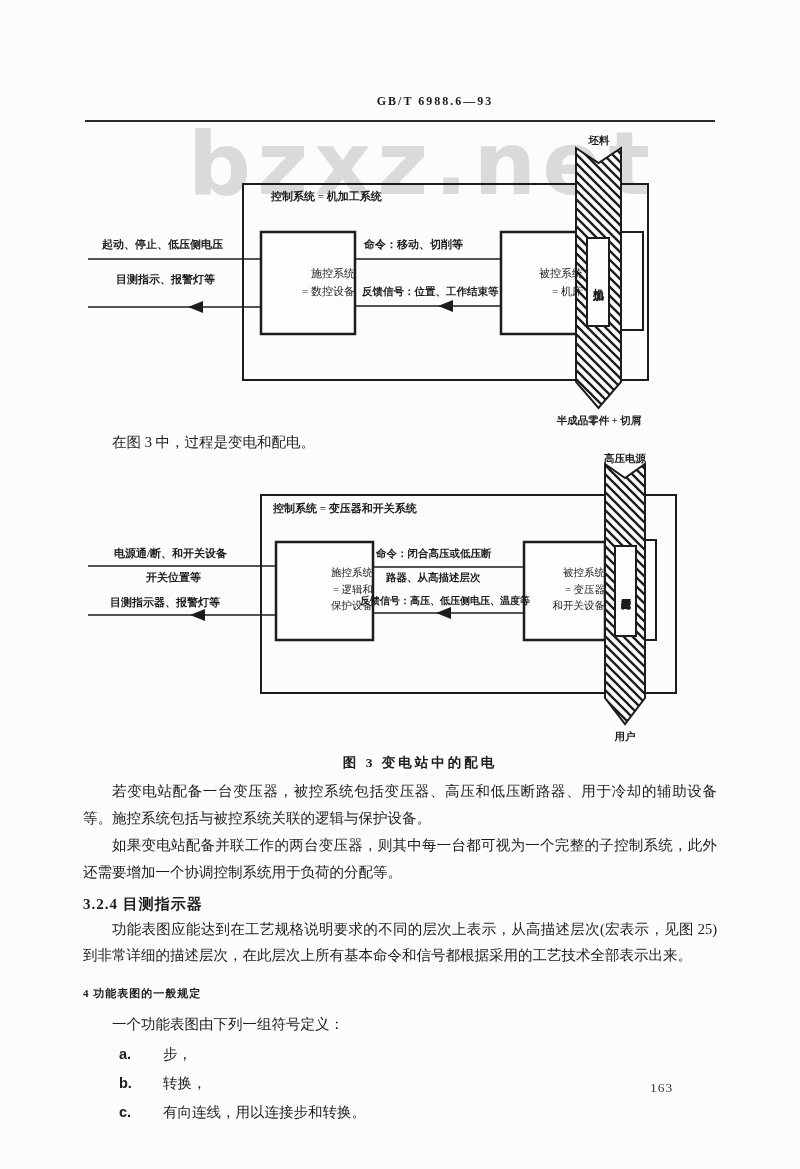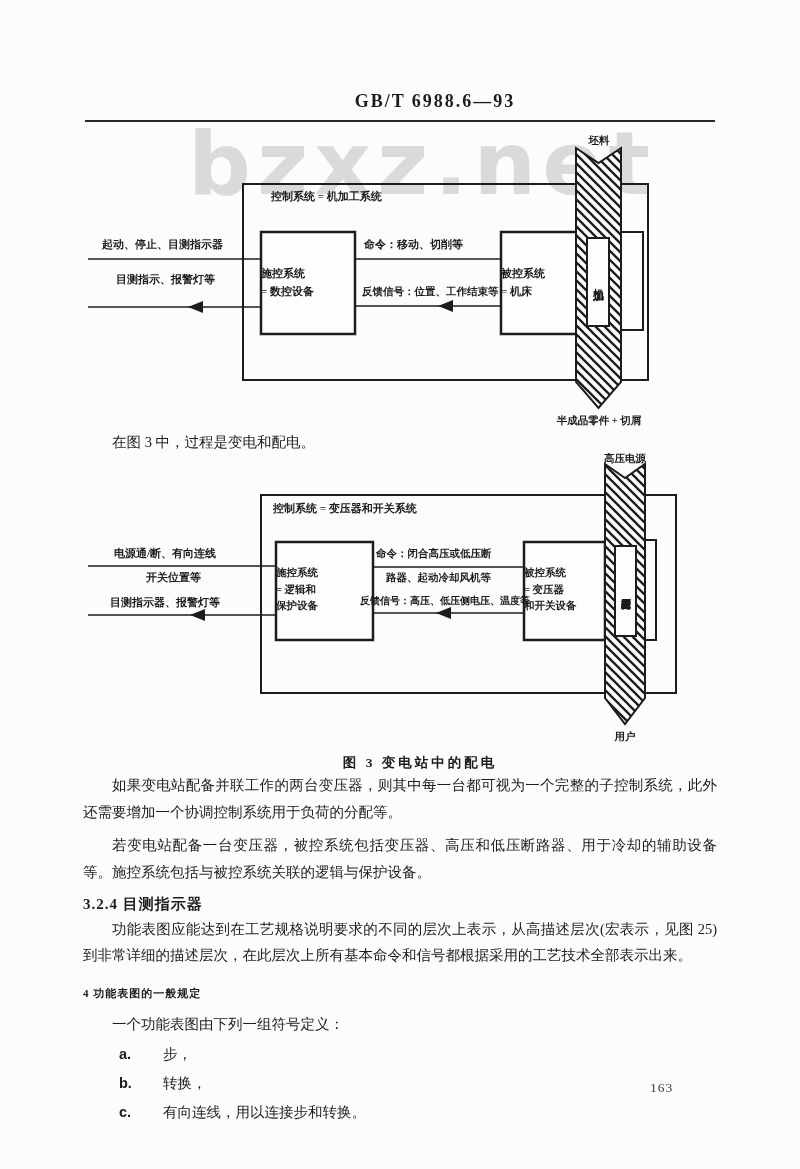--- a/index.html
+++ b/index.html
@@ -1,31 +1,31 @@
 <!DOCTYPE html>
 <html><head>
 <meta charset="utf-8">
 <style>
   html,body{margin:0;padding:0;background:#e8e8e8;}
   .page{position:relative;width:800px;height:1169px;background:#fcfcfc;overflow:hidden;
         font-family:"Liberation Serif","DejaVu Serif",serif;color:#1c1c1c;}
-  .header{padding:90px 0 0 70px;text-align:center;font-size:18px;font-weight:700;
+  .header{padding:90px 0 0 70px;text-align:center;font-size:12px;font-weight:700;
           letter-spacing:2px;line-height:22px;}
   .rule{margin:8px 85px 0 85px;border-top:2px solid #2a2a2a;height:0;}
   .watermark{position:absolute;left:188px;top:112px;z-index:0;
              font-family:"DejaVu Sans",sans-serif;font-weight:700;font-size:88px;
              letter-spacing:6px;color:#dadada;user-select:none;}
   .figwrap{position:relative;margin-left:88px;z-index:1;}
   .figwrap svg{position:absolute;left:0;top:0;}
   #fig2{width:662px;height:296px;margin-top:12px;}
   #fig3{width:662px;height:300px;margin-top:0;}
   .dlabel{position:absolute;white-space:nowrap;font-weight:700;font-size:11px;line-height:13px;}
   .dlabel.small{font-size:10.5px;}
   .dlabel.tiny{font-size:10px;}
-  .boxlabel{position:absolute;text-align:left;white-space:pre-line;font-weight:700;
+  .boxlabel{position:absolute;text-align:right;white-space:pre-line;font-weight:400;
             font-size:11px;line-height:1.65;}
   .boxlabel.small{font-size:10.5px;line-height:1.55;}
   .vlabel{position:absolute;display:flex;align-items:center;justify-content:center;
           writing-mode:vertical-rl;text-orientation:upright;font-weight:700;font-size:11px;
           letter-spacing:2px;}
   .vlabel.tiny{font-size:10px;letter-spacing:0;}
   .clabel{position:absolute;text-align:center;font-weight:700;font-size:10.5px;white-space:nowrap;}
   .caption{margin:2px 0 0 0;padding-left:40px;text-align:center;font-size:13.5px;
            font-weight:700;letter-spacing:3px;line-height:18px;}
   .para{margin:4px 83px 0 83px;font-size:14.5px;line-height:1.85;text-indent:2em;
@@ -63,21 +63,21 @@
       <line x1="267" y1="172" x2="413" y2="172" stroke="#1c1c1c" stroke-width="1.6"></line>
       <polygon points="350,172 365,166 365,178" fill="#1c1c1c"></polygon>
       <rect x="493" y="98" width="62" height="98" fill="#fdfdfd" stroke="#1c1c1c" stroke-width="2"></rect>
       <rect x="173" y="98" width="94" height="102" fill="#fdfdfd" stroke="#1c1c1c" stroke-width="2.5"></rect>
       <rect x="413" y="98" width="82" height="102" fill="#fdfdfd" stroke="#1c1c1c" stroke-width="2.5"></rect>
       <path d="M488,14 L510.5,29 L533,14 L533,248 L510.5,274 L488,248 Z" fill="url(#hatchA)" stroke="#1c1c1c" stroke-width="2"></path>
       <rect x="499" y="104" width="22" height="88" fill="#fdfdfd" stroke="#1c1c1c" stroke-width="2"></rect>
     </svg>
     <span class="clabel" style="left:478px;top:0;width:66px;">坯料</span>
     <span class="dlabel" style="left:183px;top:56px;">控制系统 = 机加工系统</span>
-    <span class="dlabel" style="left:14px;top:104px;">起动、停止、目测指示器</span>
+    <span class="dlabel" style="left:14px;top:104px;">起动、停止、低压侧电压</span>
     <span class="dlabel" style="left:28px;top:139px;">目测指示、报警灯等</span>
     <span class="dlabel" style="left:276px;top:104px;">命令：移动、切削等</span>
     <span class="dlabel small" style="left:274px;top:151px;">反馈信号：位置、工作结束等</span>
     <span class="boxlabel" style="left:173px;top:130px;width:94px;">施控系统
 = 数控设备</span>
     <span class="boxlabel" style="left:413px;top:130px;width:82px;">被控系统
 = 机床</span>
     <span class="vlabel" style="left:499px;top:104px;width:22px;height:88px;">机加工</span>
     <span class="clabel" style="left:425px;top:280px;width:172px;">半成品零件 + 切屑</span>
   </div>
@@ -100,39 +100,39 @@
       <line x1="285" y1="161" x2="436" y2="161" stroke="#1c1c1c" stroke-width="1.6"></line>
       <polygon points="348,161 363,155 363,167" fill="#1c1c1c"></polygon>
       <rect x="520" y="88" width="48" height="100" fill="#fdfdfd" stroke="#1c1c1c" stroke-width="2"></rect>
       <rect x="188" y="90" width="97" height="98" fill="#fdfdfd" stroke="#1c1c1c" stroke-width="2.5"></rect>
       <rect x="436" y="90" width="81" height="98" fill="#fdfdfd" stroke="#1c1c1c" stroke-width="2.5"></rect>
       <path d="M517,12 L537,26 L557,12 L557,246 L537,272 L517,246 Z" fill="url(#hatchB)" stroke="#1c1c1c" stroke-width="2"></path>
       <rect x="527" y="94" width="21" height="90" fill="#fdfdfd" stroke="#1c1c1c" stroke-width="2"></rect>
     </svg>
     <span class="clabel" style="left:497px;top:0;width:80px;">高压电源</span>
     <span class="dlabel" style="left:185px;top:50px;">控制系统 = 变压器和开关系统</span>
-    <span class="dlabel" style="left:26px;top:95px;">电源通/断、有向连线</span>
+    <span class="dlabel" style="left:26px;top:95px;">电源通/断、和开关设备</span>
     <span class="dlabel" style="left:58px;top:119px;">开关位置等</span>
     <span class="dlabel" style="left:22px;top:144px;">目测指示器、报警灯等</span>
     <span class="dlabel small" style="left:288px;top:95px;text-align:center;">命令：闭合高压或低压断</span>
-    <span class="dlabel small" style="left:298px;top:119px;">路器、起动冷却风机等</span>
+    <span class="dlabel small" style="left:298px;top:119px;">路器、从高描述层次</span>
     <span class="dlabel tiny" style="left:272px;top:142px;">反馈信号：高压、低压侧电压、温度等</span>
     <span class="boxlabel small" style="left:188px;top:113px;width:97px;">施控系统
 = 逻辑和
 保护设备</span>
     <span class="boxlabel small" style="left:436px;top:113px;width:81px;">被控系统
 = 变压器
 和开关设备</span>
     <span class="vlabel tiny" style="left:527px;top:94px;width:21px;height:90px;">变压与开关逻辑</span>
     <span class="clabel" style="left:507px;top:278px;width:60px;">用户</span>
   </div>
   <div class="caption">图 3  变电站中的配电</div>
 
+  <p class="para" style="margin-top:6px;">若变电站配备一台变压器，被控系统包括变压器、高压和低压断路器、用于冷却的辅助设备等。施控系统包括与被控系统关联的逻辑与保护设备。</p>
   <p class="para" style="margin-top:0;">如果变电站配备并联工作的两台变压器，则其中每一台都可视为一个完整的子控制系统，此外还需要增加一个协调控制系统用于负荷的分配等。</p>
-  <p class="para" style="margin-top:6px;">若变电站配备一台变压器，被控系统包括变压器、高压和低压断路器、用于冷却的辅助设备等。施控系统包括与被控系统关联的逻辑与保护设备。</p>
   <div class="h-sub">3.2.4  目测指示器</div>
   <p class="para" style="margin-top:0;">功能表图应能达到在工艺规格说明要求的不同的层次上表示，从高描述层次(宏表示，见图 25)到非常详细的描述层次，在此层次上所有基本命令和信号都根据采用的工艺技术全部表示出来。</p>
   <div class="h-main">4  功能表图的一般规定</div>
   <p class="para" style="margin-top:6px;">一个功能表图由下列一组符号定义：</p>
 
   <div class="list">
     <div class="list-row">
       <span class="list-marker">a.</span>
       <span>步，</span>
     </div>

